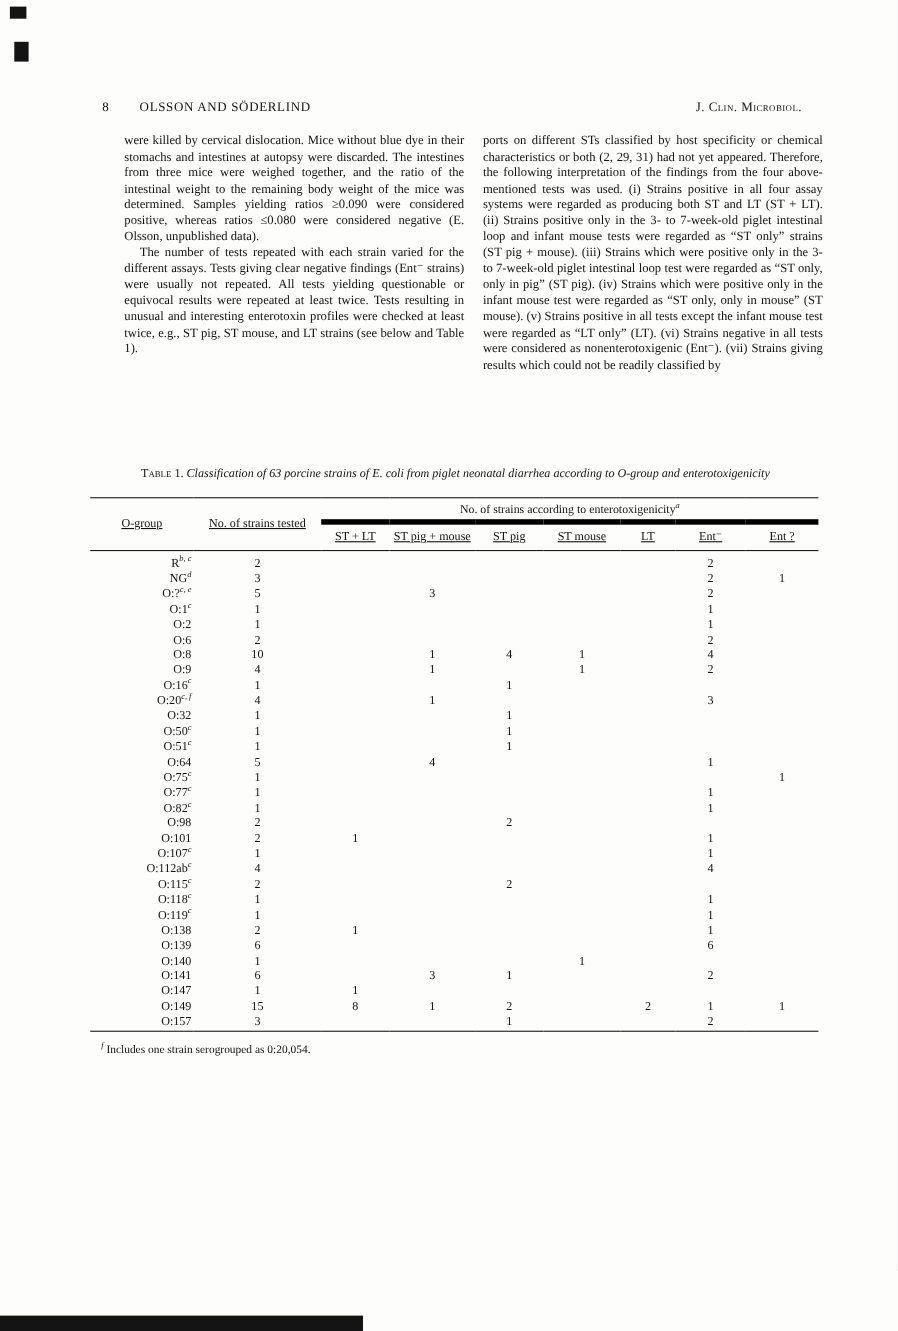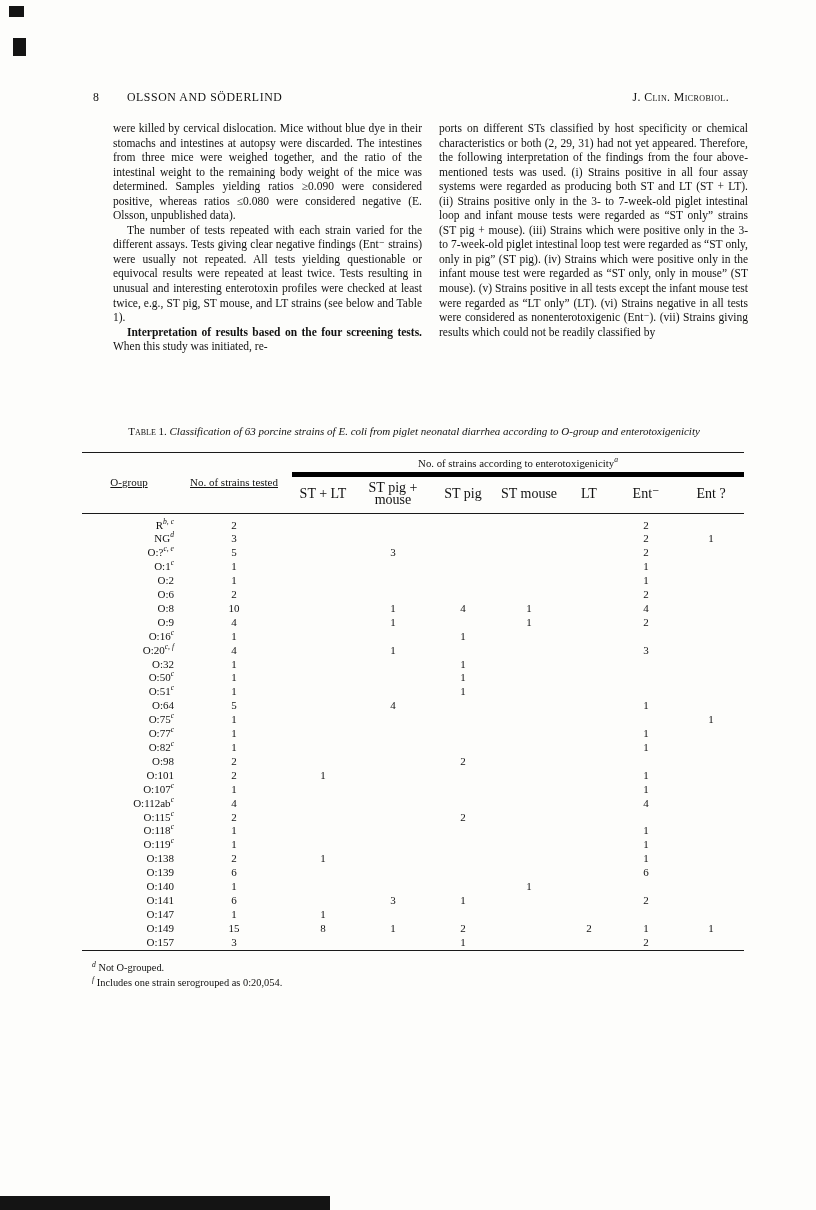--- a/index.html
+++ b/index.html
@@ -35,21 +35,21 @@
   .caption-italic { font-style:italic; }
 
   table {
     width:662px; table-layout:fixed; border-collapse:collapse;
     border-top:1.3px solid #1a1a1a; border-bottom:1.3px solid #1a1a1a;
     font-size:11px;
   }
   th { font-weight:normal; text-align:center; vertical-align:middle; }
   th.rowspan-head { border-bottom:1.1px solid #1a1a1a; font-size:11px; line-height:12.5px; padding:2px 4px;text-decoration:underline; }
   th.span-head { border-bottom:5px solid #000000; font-size:10.8px; padding:4px 0 3px; }
-  tr.subhead th { border-bottom:1.1px solid #1a1a1a; font-size:14px; line-height:12.5px; padding:5px 2px 6px; }
+  tr.subhead th { border-bottom:1.1px solid #1a1a1a; font-size:11px; line-height:12.5px; padding:5px 2px 6px;text-decoration:underline; }
   tbody td { height:13.9px; line-height:13.9px; padding:0 2px; text-align:center; }
   tbody td.ogroup { text-align:right; padding-left:14px; }
   tbody tr:first-child td { padding-top:5px; }
   sup { font-size:7.6px; line-height:0; vertical-align:super; }
   .it { font-style:italic; }
 
   
   .footnotes { margin-top:10px; font-size:10.4px; line-height:14.9px; width:650px; }
   .footnotes p { margin:0; text-indent:10px; text-align:justify; }
 </style>
@@ -67,21 +67,20 @@
       <span>8</span>
       <span class="running-title">OLSSON AND SÖDERLIND</span>
     </div>
     <span class="journal">J. Clin. Microbiol.</span>
   </div>
 
   <div class="columns">
     <div class="col">
       <p>were killed by cervical dislocation. Mice without blue dye in their stomachs and intestines at autopsy were discarded. The intestines from three mice were weighed together, and the ratio of the intestinal weight to the remaining body weight of the mice was determined. Samples yielding ratios ≥0.090 were considered positive, whereas ratios ≤0.080 were considered negative (E. Olsson, unpublished data).</p>
       <p class="indent">The number of tests repeated with each strain varied for the different assays. Tests giving clear negative findings (Ent⁻ strains) were usually not repeated. All tests yielding questionable or equivocal results were repeated at least twice. Tests resulting in unusual and interesting enterotoxin profiles were checked at least twice, e.g., ST pig, ST mouse, and LT strains (see below and Table 1).</p>
-      <p class="indent"><b>Interpretation of results based on the four screening tests.</b><span> When this study was initiated, re-</span></p>
     </div>
     <div class="col">
       <p>ports on different STs classified by host specificity or chemical characteristics or both (2, 29, 31) had not yet appeared. Therefore, the following interpretation of the findings from the four above-mentioned tests was used. (i) Strains positive in all four assay systems were regarded as producing both ST and LT (ST + LT). (ii) Strains positive only in the 3- to 7-week-old piglet intestinal loop and infant mouse tests were regarded as “ST only” strains (ST pig + mouse). (iii) Strains which were positive only in the 3- to 7-week-old piglet intestinal loop test were regarded as “ST only, only in pig” (ST pig). (iv) Strains which were positive only in the infant mouse test were regarded as “ST only, only in mouse” (ST mouse). (v) Strains positive in all tests except the infant mouse test were regarded as “LT only” (LT). (vi) Strains negative in all tests were considered as nonenterotoxigenic (Ent⁻). (vii) Strains giving results which could not be readily classified by</p>
     </div>
   </div>
 
   <div class="table-section">
     <p class="caption"><span class="smallcaps">Table 1.</span><span class="caption-italic"> Classification of 63 porcine strains of E. coli from piglet neonatal diarrhea according to O-group and enterotoxigenicity</span></p>
 
     <table>
@@ -451,18 +450,17 @@
             <td>1</td>
             <td></td>
             <td></td>
             <td>2</td>
             <td></td>
           </tr>
         </tbody>
     </table>
 
     <div class="footnotes">
-        <p><sup class="it">d</sup> Not O-grouped.</p>
         <p><sup class="it">f</sup> Includes one strain serogrouped as 0:20,054.</p>
       </div>
   </div>
 
 </div>
 
 </body></html>

